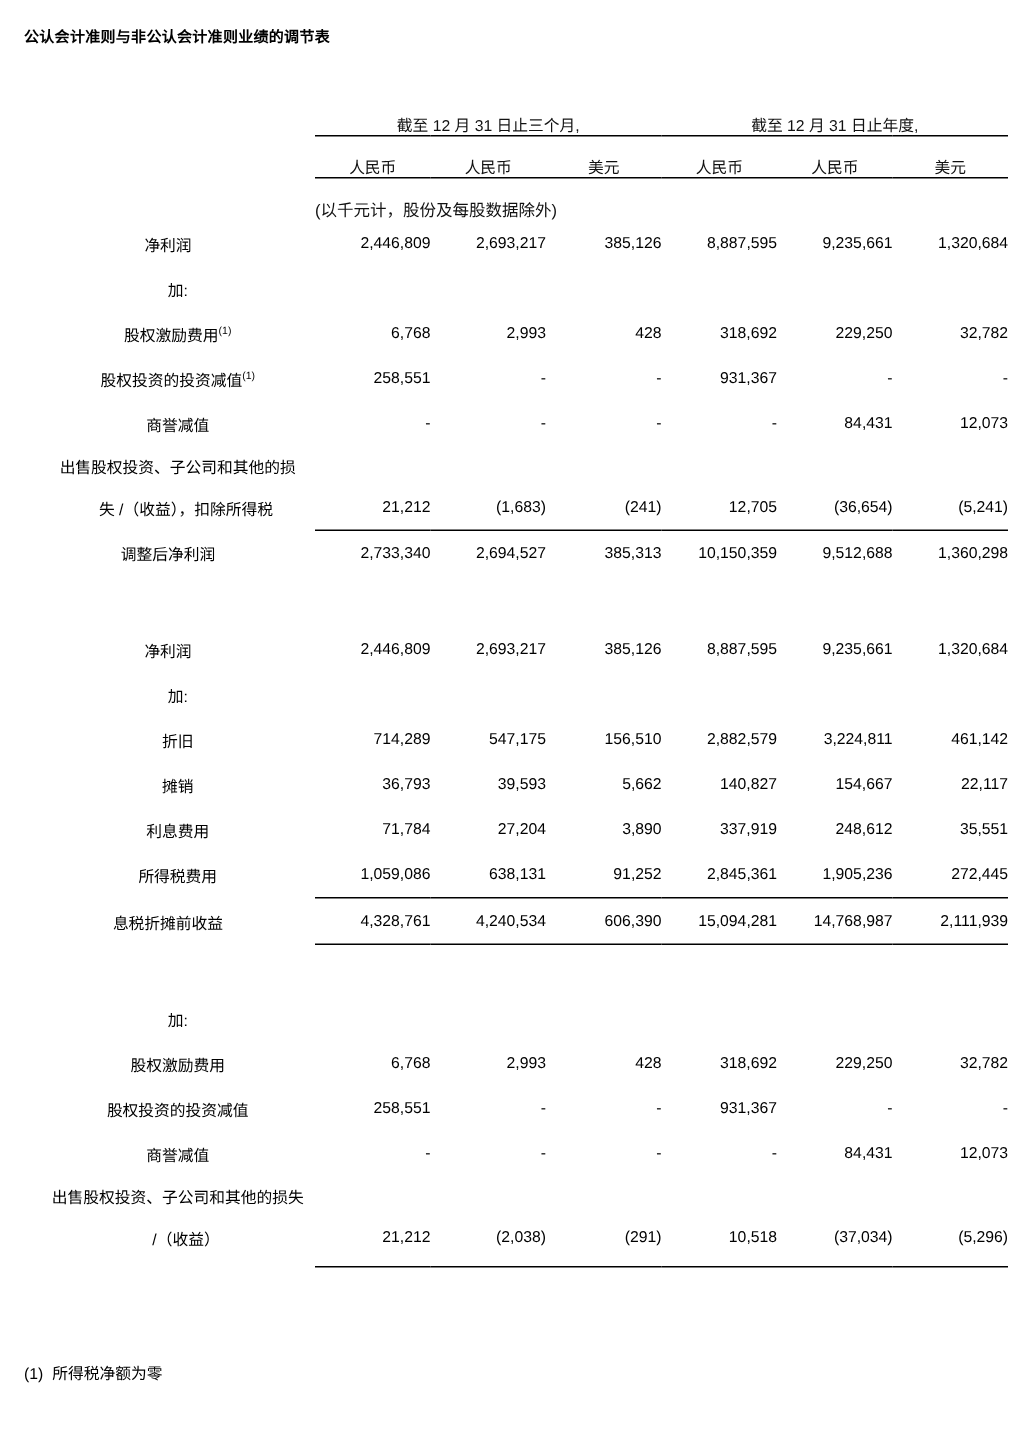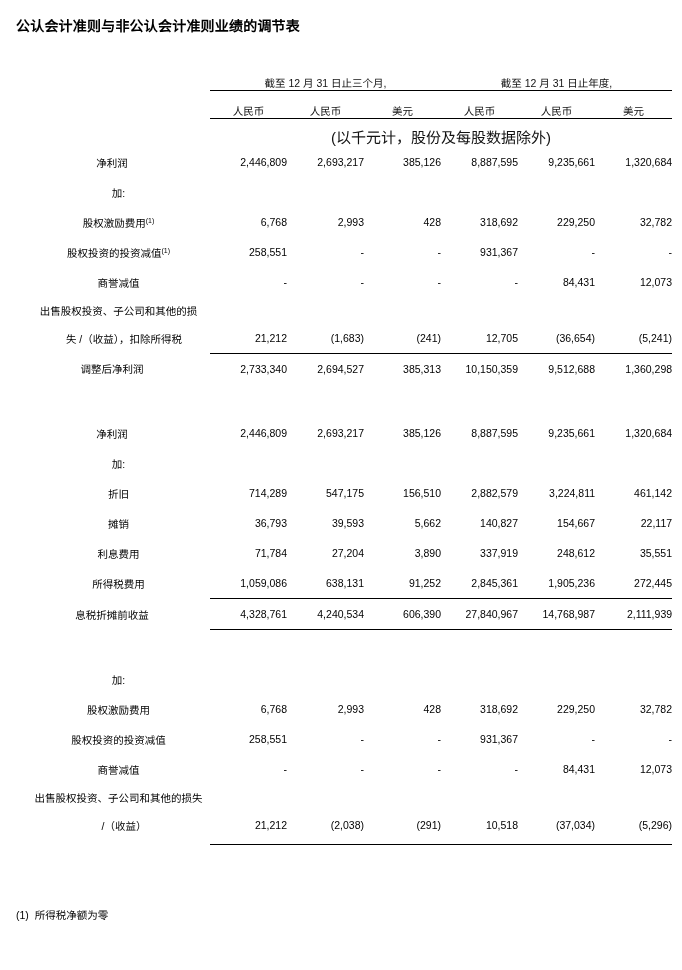--- a/index.html
+++ b/index.html
@@ -20,21 +20,21 @@
 
   .page {
     position: relative;
     width: 682px;
     height: 970px;
     box-sizing: border-box;
     padding: 18px 10px 0 14px;
   }
 
   .doc-title {
-    font-size: 14px;
+    font-size: 10px;
     font-weight: bold;
     letter-spacing: 0.2px;
     line-height: 16px;
     margin: 0 0 0 2px;
     color: #000;
   }
 
   table.recon {
     border-collapse: collapse;
     width: 658px;
@@ -74,22 +74,22 @@
   .hdr-cur {
     text-align: center;
     font-size: 10.5px;
     font-weight: bold;
     height: 27px;
     vertical-align: bottom;
     padding-bottom: 5px;
     white-space: nowrap;
   }
   .hdr-units {
-    text-align: center;
-    font-size: 15px;
+    text-align: left;
+    font-size: 11px;
     font-weight: bold;
     height: 28px;
     vertical-align: bottom;
     padding-bottom: 6px;
     white-space: nowrap;
   }
 
   
   .rule-b { border-bottom: 1.1px solid #000; }
 
@@ -314,21 +314,21 @@
           <td class="r-num">91,252</td>
           <td class="r-num">2,845,361</td>
           <td class="r-num">1,905,236</td>
           <td class="r-num">272,445</td>
         </tr>
         <tr class="body-row total">
           <td class="r-label">息税折摊前收益</td>
           <td class="r-num">4,328,761</td>
           <td class="r-num">4,240,534</td>
           <td class="r-num">606,390</td>
-          <td class="r-num">27,840,967</td>
+          <td class="r-num">15,094,281</td>
           <td class="r-num">14,768,987</td>
           <td class="r-num">2,111,939</td>
         </tr>
         <tr class="spacer-lg">
           <td colspan="7"></td>
         </tr>
         <tr class="body-row">
           <td class="r-label indent1">加:</td>
           <td class="r-num"></td>
           <td class="r-num"></td>

